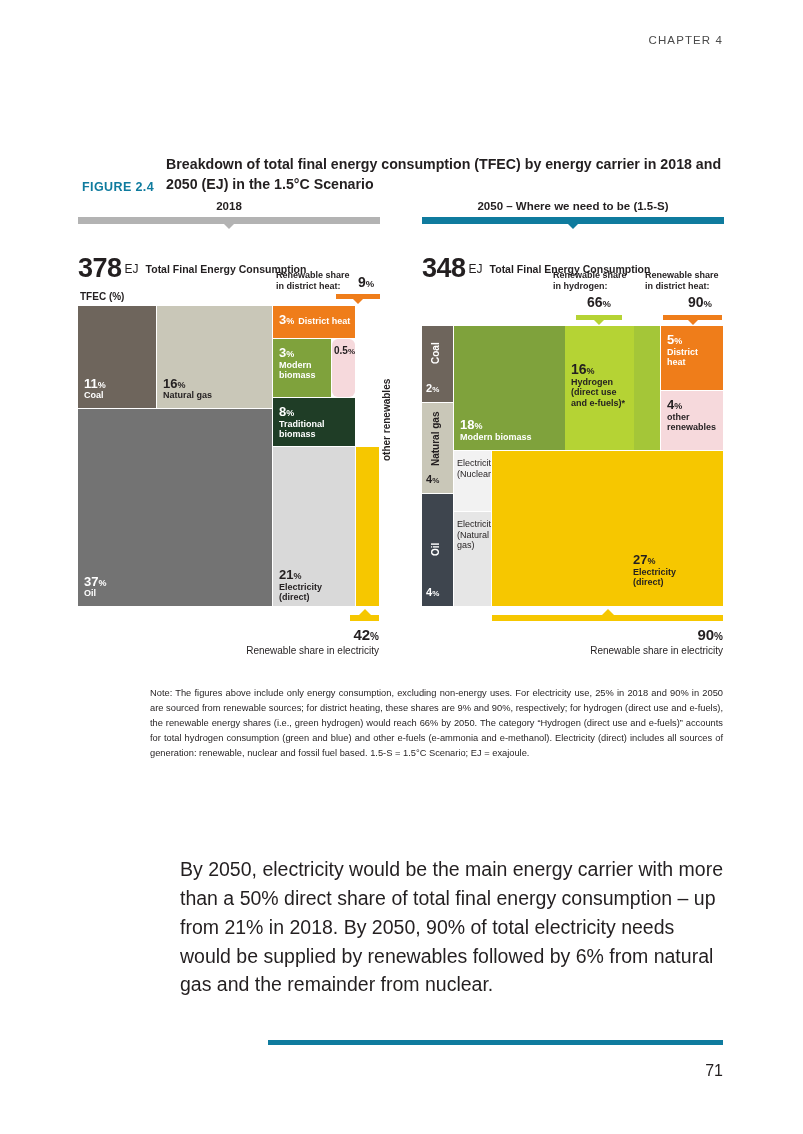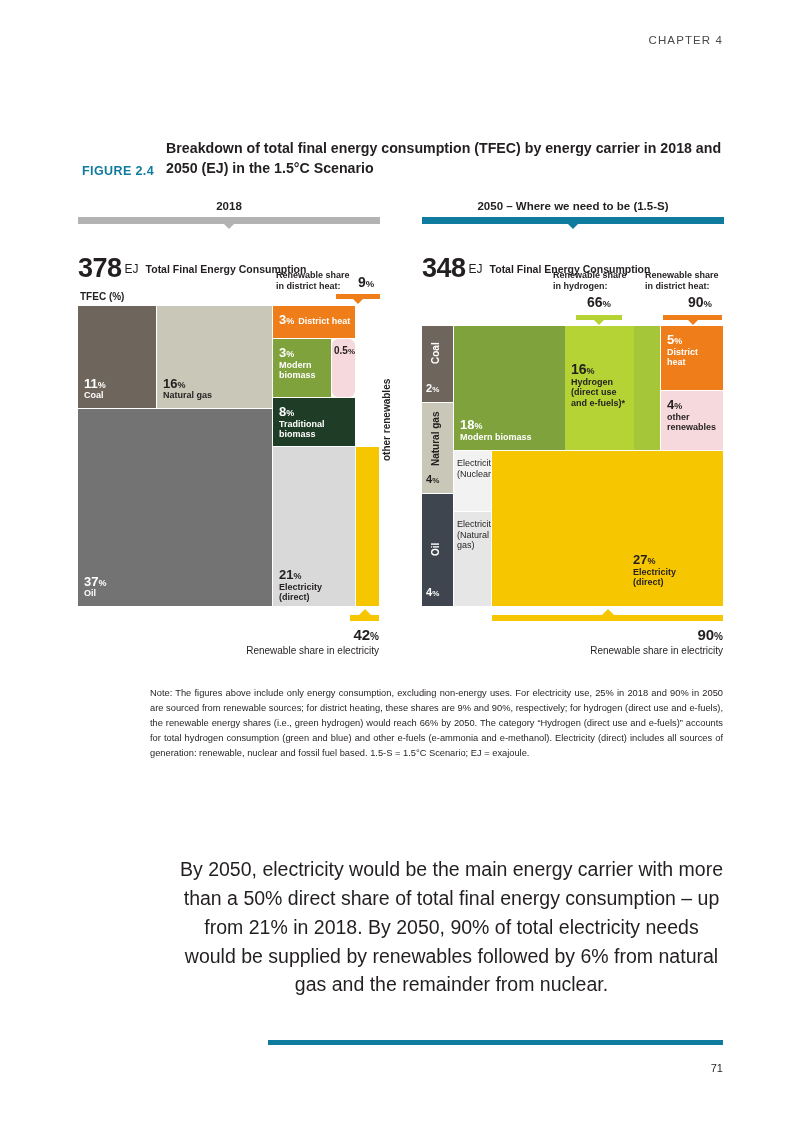--- a/index.html
+++ b/index.html
@@ -43,20 +43,21 @@
     letter-spacing: 0.4px;
     white-space: nowrap;
     padding-top: 1px;
   }
   .fig-title {
     margin-left: 12px;
     font-size: 14.2px;
     font-weight: bold;
     line-height: 1.42;
     color: #231f20;
+    margin-top: 16px;
   }
 
   
   .panel {
     position: absolute;
     top: 200px;
   }
   .panel-left { left: 78px; width: 302px; }
   .panel-right { left: 422px; width: 302px; }
 
@@ -214,38 +215,38 @@
     text-align: justify;
     color: #231f20;
   }
 
   
   .pullquote {
     position: absolute;
     top: 855px;
     left: 180px;
     width: 543px;
-    text-align: center;
+    text-align: left;
     font-size: 19.5px;
     line-height: 1.48;
     color: #231f20;
   }
   .pq-rule {
     position: absolute;
     top: 1040px;
     left: 268px;
     width: 455px;
     height: 5px;
     background: #0f7b9e;
   }
   .page-num {
     position: absolute;
     top: 1062px;
     right: 80px;
-    font-size: 11px;
+    font-size: 16px;
     color: #231f20;
   }
 </style>
 </head>
 <body>
 
 <div class="page">
 
   <div class="chapter-label">CHAPTER 4</div>
 

